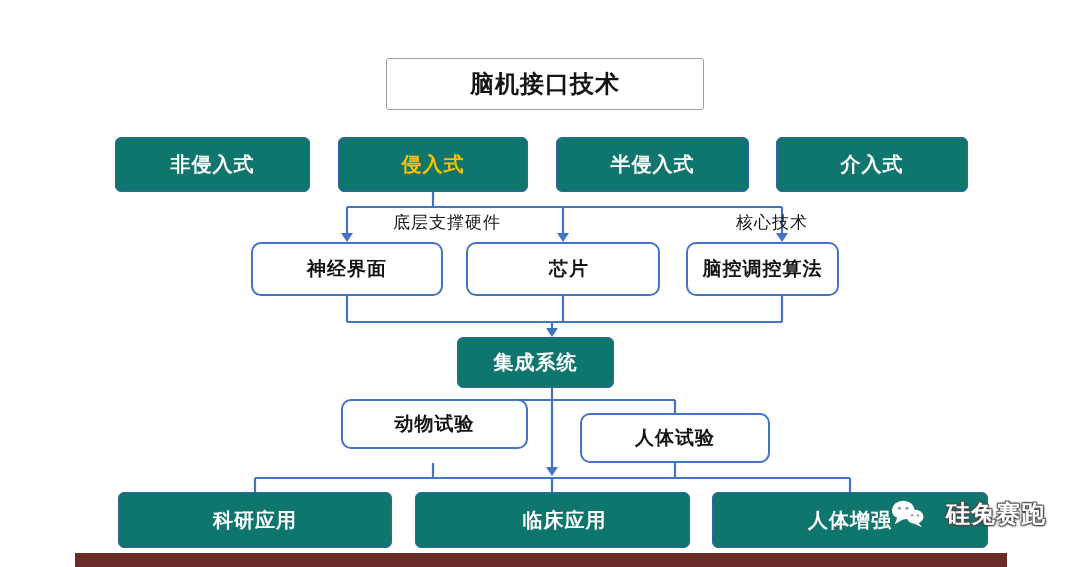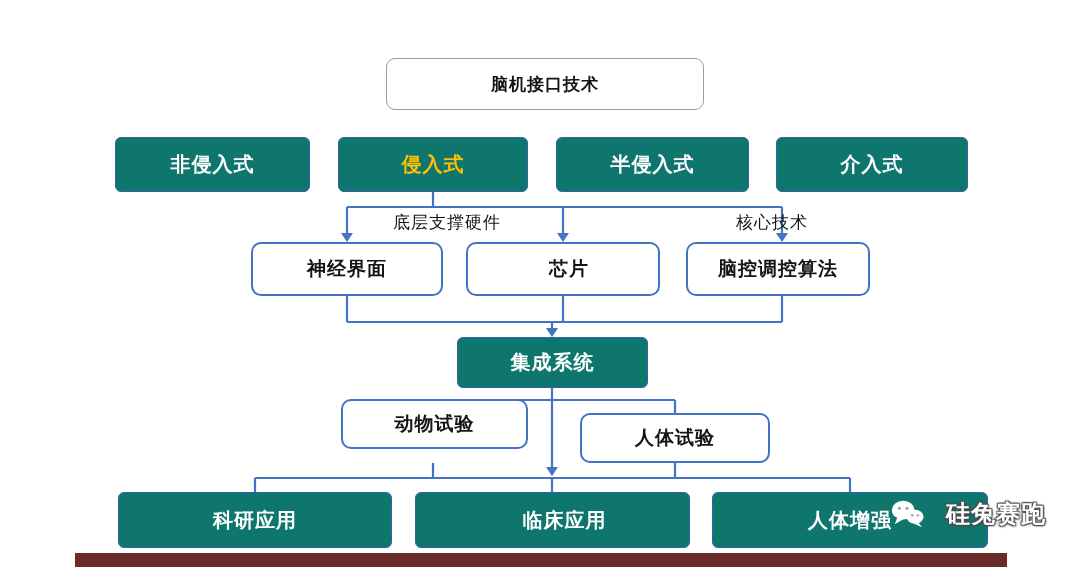--- a/index.html
+++ b/index.html
@@ -14,22 +14,22 @@
   .blue{
     background:#0f766e;color:#ffffff;border:1px solid #3560AC;border-radius:6px;
     font-weight:bold;font-size:20px;
   }
   .blue.highlight{color:#FFC000;}
   .white-node{
     background:#ffffff;border:2.5px solid #4472C4;border-radius:10px;
     font-weight:bold;font-size:19px;color:#141414;
   }
   .top-node{
-    background:#ffffff;border:1.5px solid #9e9e9e;border-radius:9px;
-    font-weight:bold;font-size:17px;color:#141414;
+    background:#ffffff;border:1.5px solid #9e9e9e;border-radius:3px;
+    font-weight:bold;font-size:24px;color:#141414;
   }
   .annot{
     position:absolute;font-size:17px;color:#141414;font-weight:500;letter-spacing:1px;
   }
   svg.connectors{position:absolute;left:0;top:0;pointer-events:none;}
   .watermark{
     position:absolute;left:890px;top:498px;display:flex;align-items:flex-start;gap:22px;
   }
   .watermark-text{
     font-size:24px;font-weight:bold;color:#ffffff;letter-spacing:1px;
@@ -69,23 +69,23 @@
   <div class="box blue" style="left:115px;top:137px;width:195px;height:55px;">非侵入式</div>
   <div class="box blue highlight" style="left:338px;top:137px;width:190px;height:55px;">侵入式</div>
   <div class="box blue" style="left:556px;top:137px;width:193px;height:55px;">半侵入式</div>
   <div class="box blue" style="left:776px;top:137px;width:192px;height:55px;">介入式</div>
 
   <div class="annot" style="left:393px;top:211px;">底层支撑硬件</div>
   <div class="annot" style="left:736px;top:211px;">核心技术</div>
 
   <div class="box white-node" style="left:251px;top:242px;width:192px;height:54px;">神经界面</div>
   <div class="box white-node" style="left:466px;top:242px;width:194px;height:54px;padding-left:12px;">芯片</div>
-  <div class="box white-node" style="left:686px;top:242px;width:184px;height:54px;">脑控调控算法</div>
+  <div class="box white-node" style="left:686px;top:242px;width:153px;height:54px;">脑控调控算法</div>
 
-  <div class="box blue" style="left:457px;top:337px;width:191px;height:51px;">集成系统</div>
+  <div class="box blue" style="left:457px;top:337px;width:157px;height:51px;">集成系统</div>
 
   <div class="box white-node" style="left:341px;top:399px;width:187px;height:50px;">动物试验</div>
   <div class="box blue" style="left:118px;top:492px;width:274px;height:56px;">科研应用</div>
 
   <div class="box white-node" style="left:580px;top:413px;width:190px;height:50px;">人体试验</div>
   <div class="box blue" style="left:415px;top:492px;width:275px;height:56px;padding-left:24px;">临床应用</div>
   <div class="box blue" style="left:712px;top:492px;width:276px;height:56px;">人体增强</div>
 
   <div class="watermark">
     <svg width="34" height="30" viewBox="0 0 36 30">

